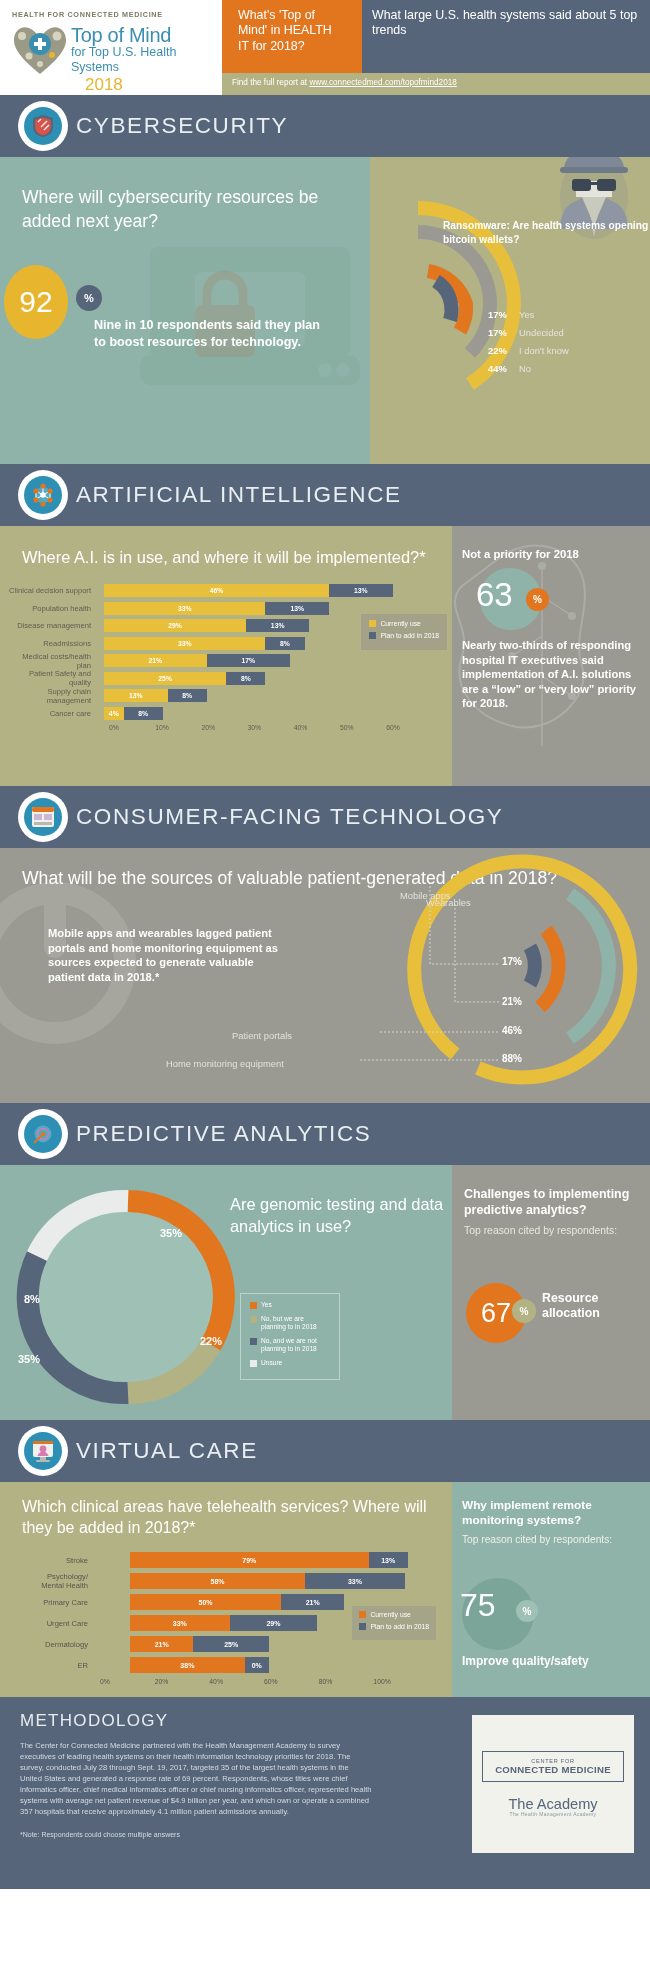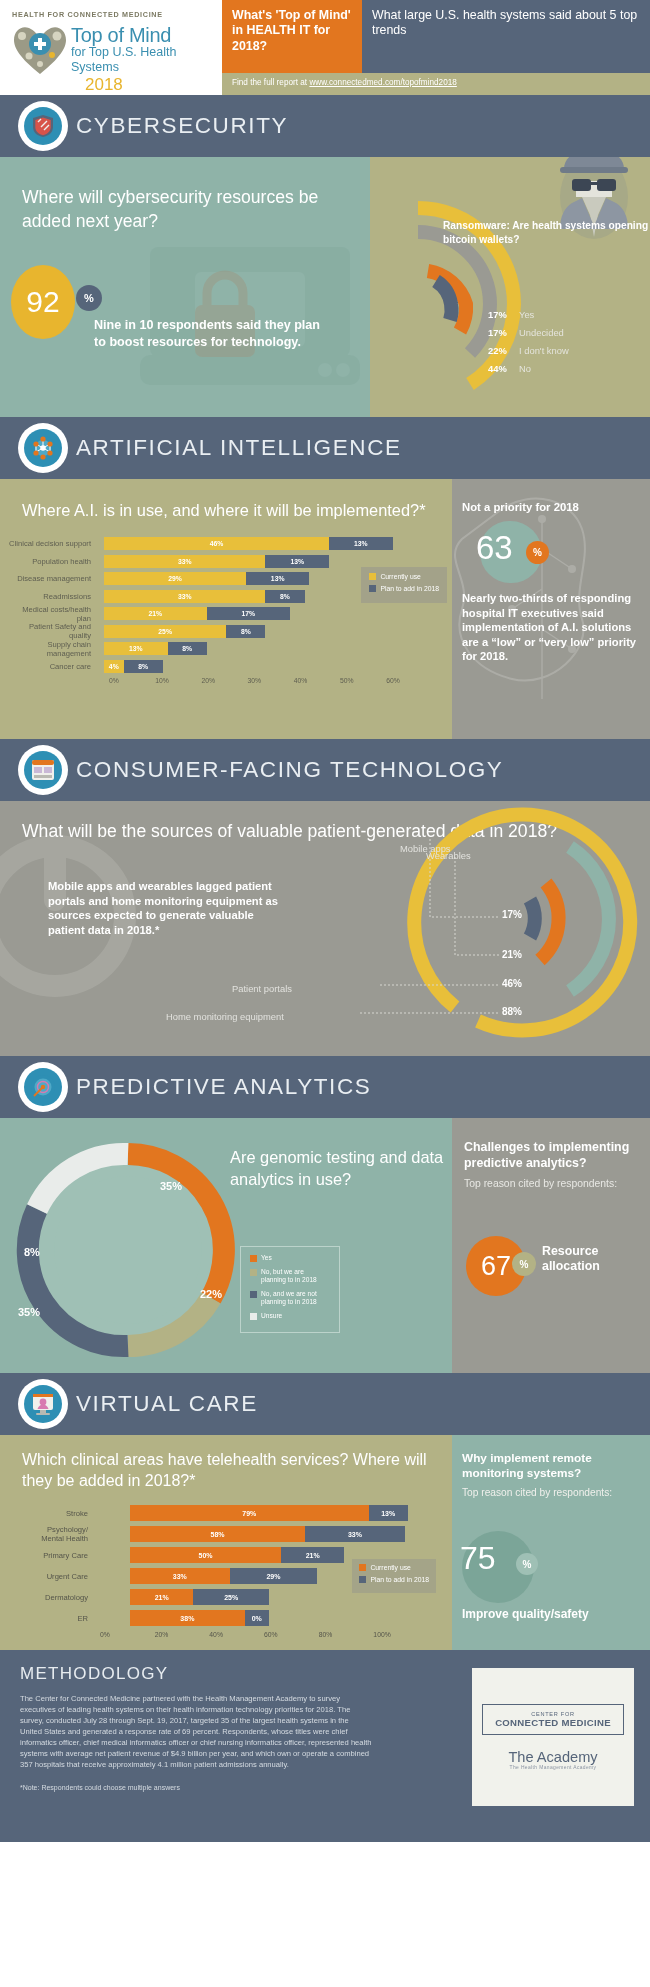--- a/index.html
+++ b/index.html
@@ -17,38 +17,38 @@
   .logo-box { width:222px; padding:10px 0 0 12px; background:#fff; }
   .logo-kicker { font-size:7.2px; letter-spacing:.7px; color:#7c7a63; font-weight:bold; }
   .logo-main { display:flex; align-items:flex-start; margin-top:3px;}
   .heart { width:56px; height:56px; position:relative; flex:none; }
   .logo-words { margin-left:3px; margin-top:3px;}
   .logo-t1 { font-size:20px; color:#3a8fb0; line-height:20px; letter-spacing:-0.3px;}
   .logo-t2 { font-size:12.5px; color:#3a8fb0; line-height:15px; }
   .logo-year { font-size:17px; color:#e8b52e; line-height:19px; margin-left:14px; }
   .hdr-right { flex:1; display:flex; flex-direction:column; }
   .hdr-strip { display:flex; height:73px; }
-  .hdr-orange { background:#e2761f; color:#fff; width:140px; padding:8px 10px; font-weight:bold; font-size:12.4px; line-height:15.4px; }
+  .hdr-orange { background:#e2761f; color:#fff; width:140px; padding:8px 16px; font-weight:normal; font-size:12.4px; line-height:15.4px; }
   .hdr-slate { background:#56657a; color:#fff; flex:1; padding:8px 10px; font-size:12.4px; line-height:15.4px; }
   .hdr-find { background:#b3b285; color:#fff; height:22px; font-size:8.2px; padding:5px 0 0 10px; }
   .hdr-find a { color:#fff; }
 
   
   .banner { height:62px; background:#56657a; position:relative; display:flex; align-items:center; }
   .banner h2 { color:#e9eef2; font-size:22.5px; font-weight:normal; letter-spacing:1.6px; margin-left:76px; }
   .badge { position:absolute; left:18px; top:6px; width:50px; height:50px; border-radius:50%;
            background:#fff; display:flex; align-items:center; justify-content:center; }
   .badge-in { width:38px; height:38px; border-radius:50%; display:flex; align-items:center; justify-content:center; }
 
   
-  .cyber { height:260px; display:flex; position:relative; overflow:hidden; }
+  .cyber { height:307px; display:flex; position:relative; overflow:hidden; }
   .cyber-l { width:370px; background:#8fb3a8; position:relative; padding:28px 0 0 22px; }
   .cyber-r { flex:1; background:#b3b285; position:relative; }
   .q { color:#fff; font-size:17.6px; line-height:24px; font-weight:normal; }
-  .pill92 { position:absolute; left:11px; top:108px; width:64px; height:74px; border-radius:50%;
+  .pill92 { position:absolute; left:4px; top:108px; width:64px; height:74px; border-radius:50%;
             background:#e8b52e; display:flex; align-items:center; justify-content:center; }
   .pill92 span { font-size:30px; color:#fff; }
   .pct-dot { position:absolute; left:76px; top:128px; width:26px; height:26px; border-radius:50%;
              background:#56657a; color:#fff; font-size:11px; font-weight:bold; display:flex;
              align-items:center; justify-content:center; }
   .nine { position:absolute; left:94px; top:160px; width:240px; color:#fff; font-weight:bold;
           font-size:12.6px; line-height:16.5px; }
   .ransom { position:absolute; left:73px; top:62px; color:#fff; font-weight:bold; font-size:10.2px; line-height:13.5px; }
   .legend-rows { position:absolute; left:118px; top:152px; }
   .lrow { display:flex; margin-bottom:7px; font-size:9.4px; }

